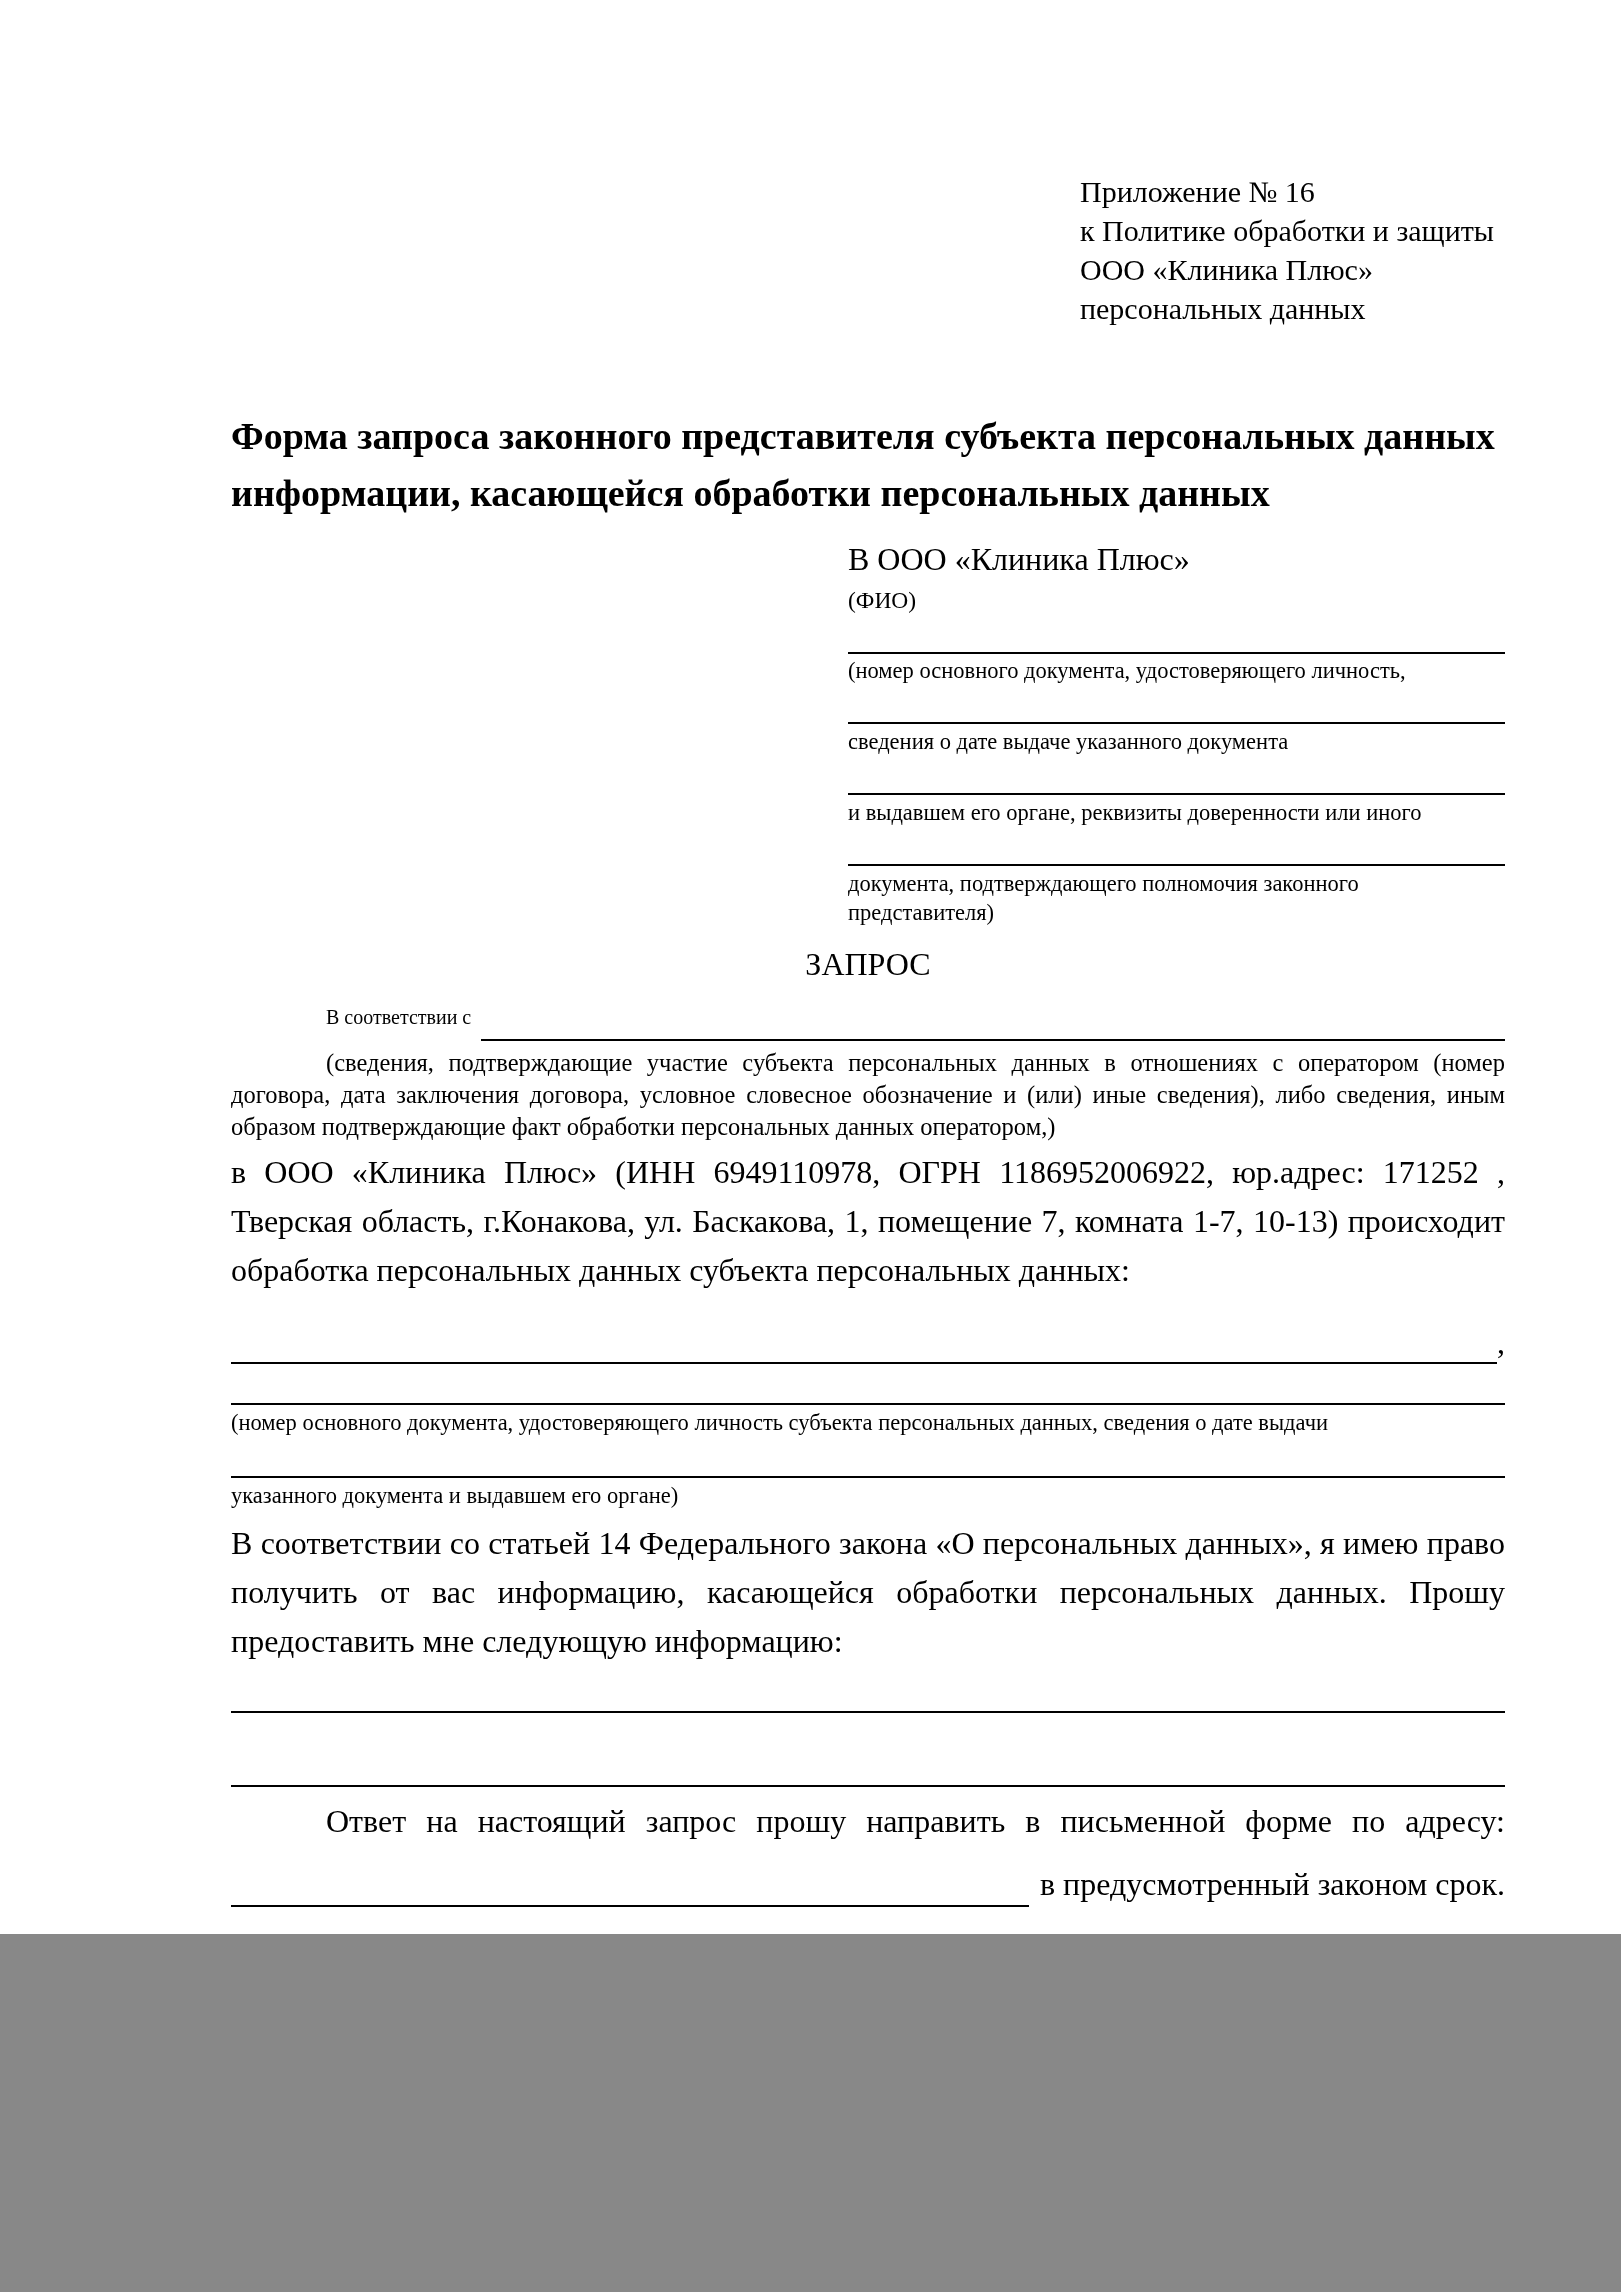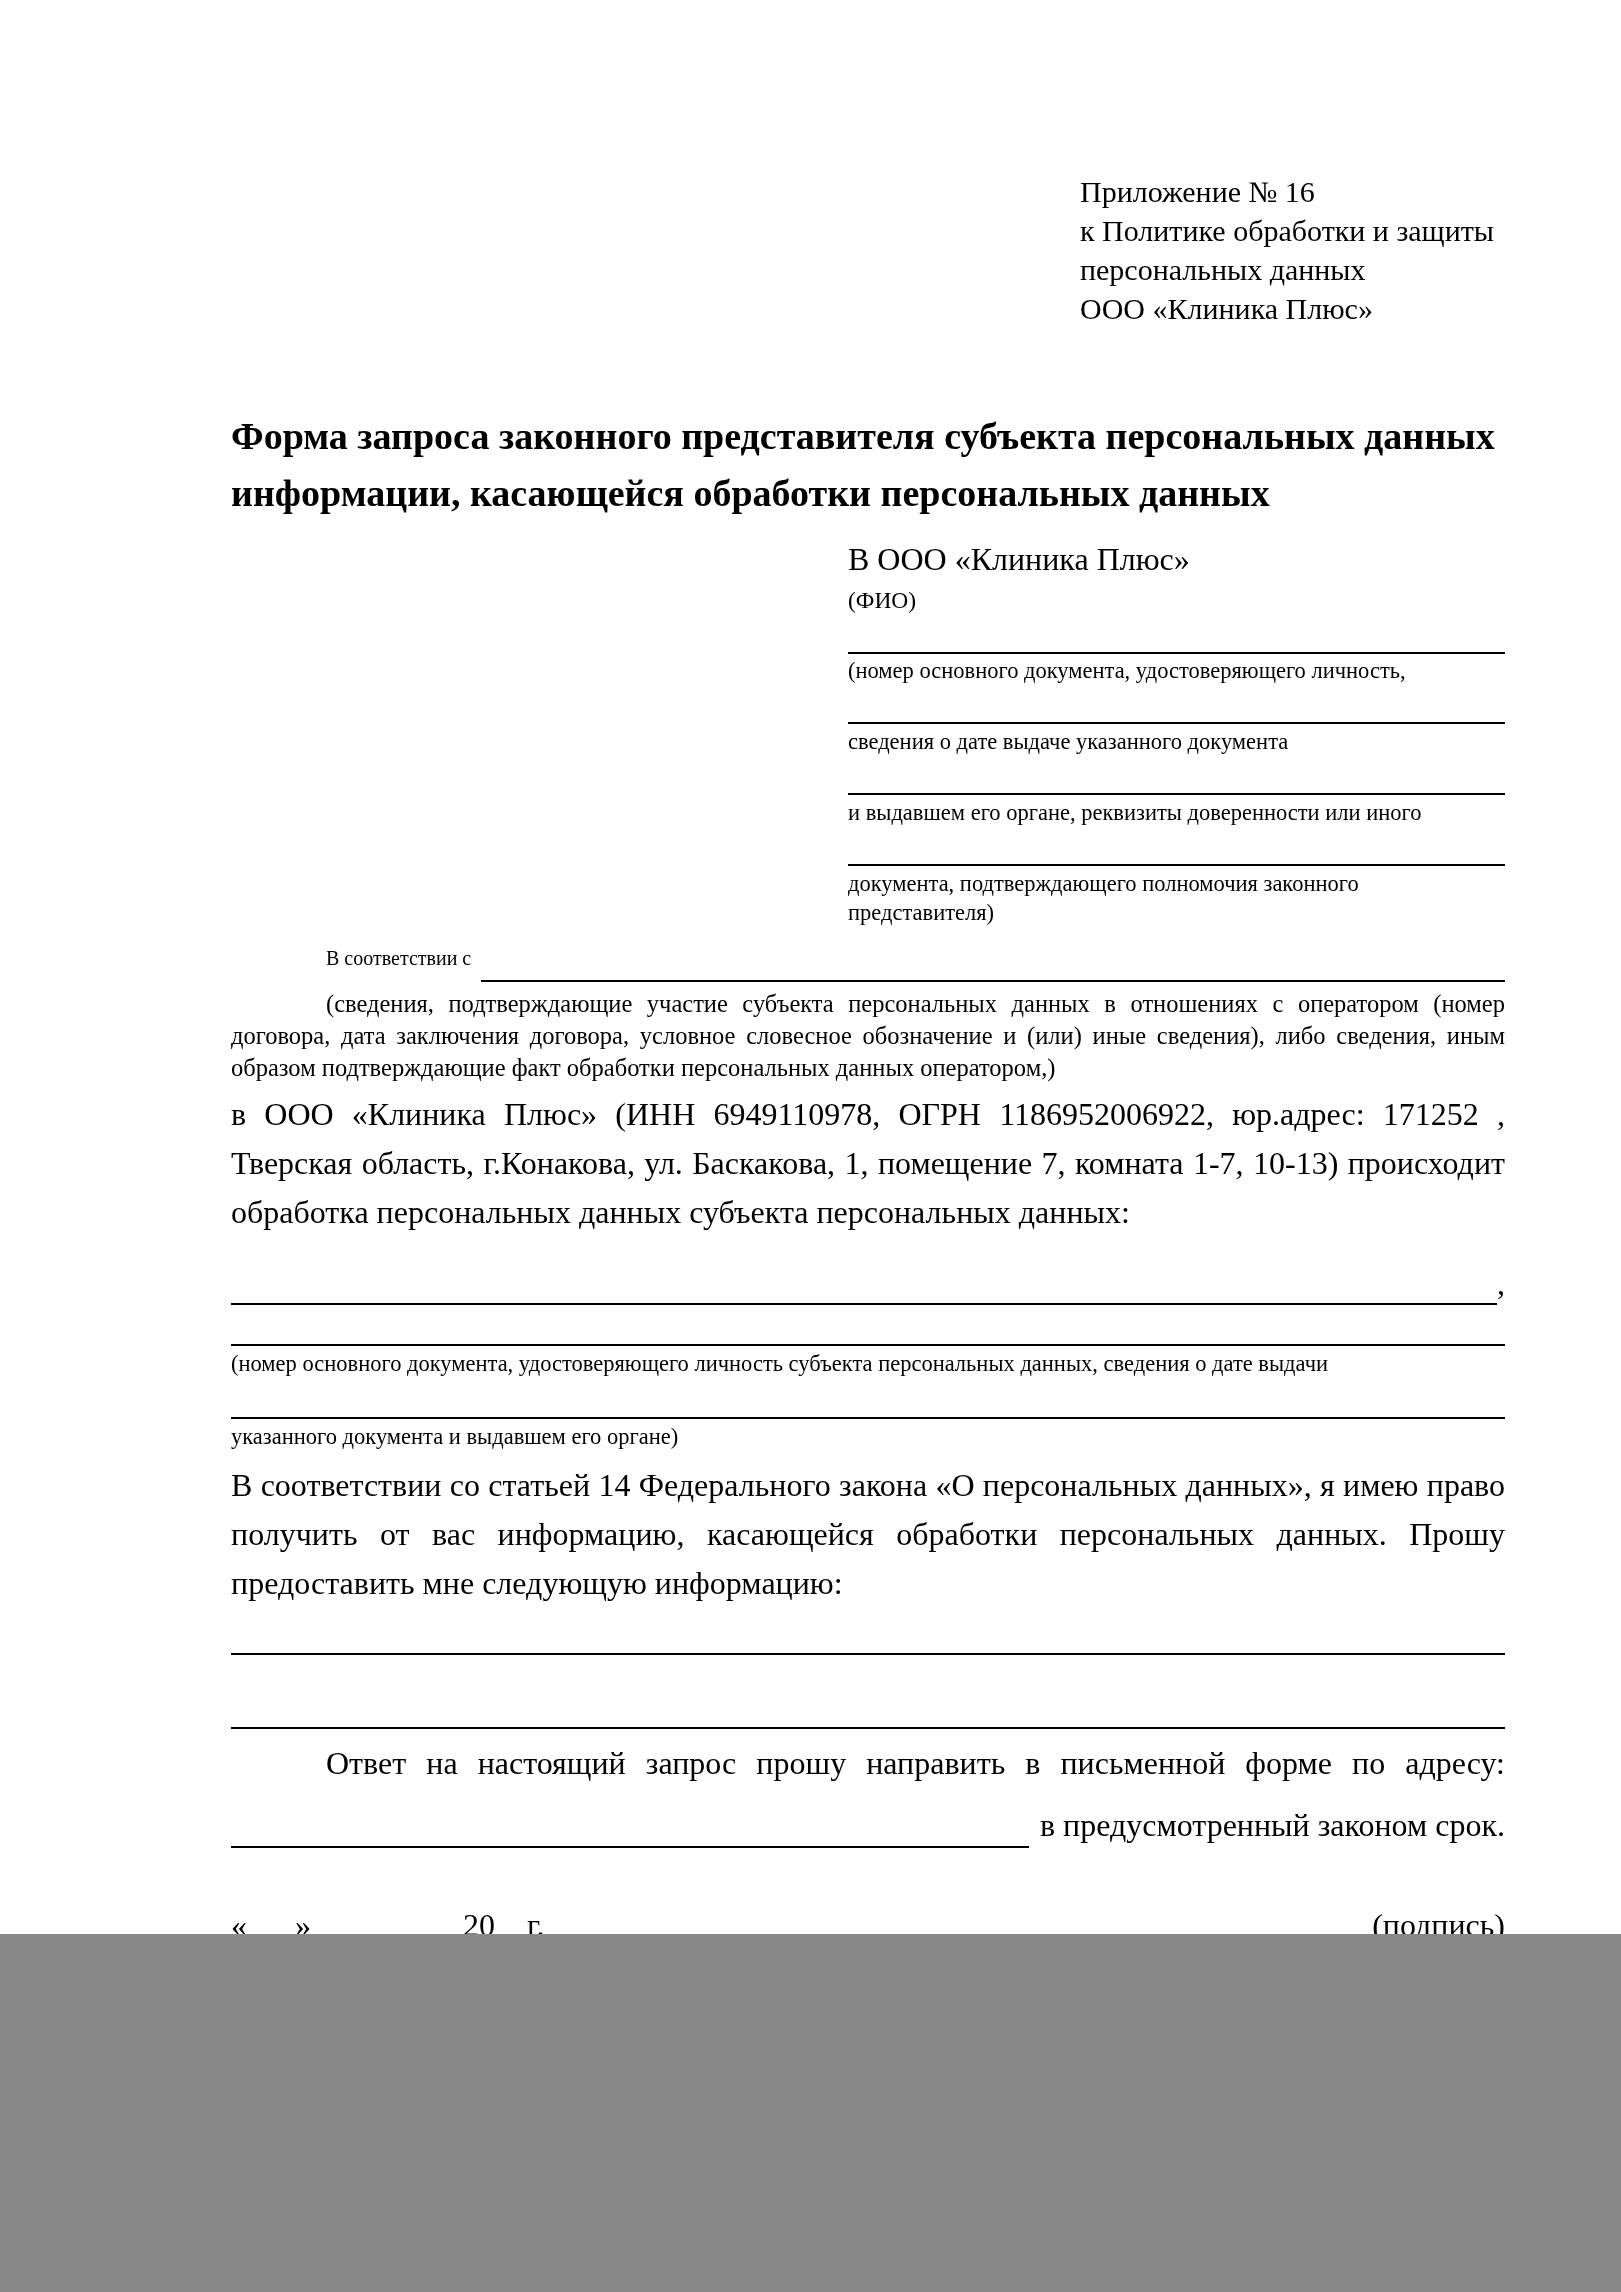--- a/index.html
+++ b/index.html
@@ -154,22 +154,22 @@
 </style>
 </head>
 <body>
 
 <div class="page">
   <div class="content">
 
     <div class="header-block">
       <div>Приложение № 16</div>
       <div>к Политике обработки и защиты</div>
+      <div>ООО «Клиника Плюс»</div>
       <div>персональных данных</div>
-      <div>ООО «Клиника Плюс»</div>
     </div>
 
     <div class="title">Форма запроса законного представителя субъекта персональных данных информации, касающейся обработки персональных данных</div>
 
     <div class="addressee">
       <div>В ООО «Клиника Плюс»</div>
       <div class="cap cap-fio">(ФИО)</div>
 
       <div class="uline"></div>
       <div class="cap">(номер основного документа, удостоверяющего личность,</div>
@@ -177,20 +177,21 @@
       <div class="uline"></div>
       <div class="cap">сведения о дате выдаче указанного документа</div>
 
       <div class="uline"></div>
       <div class="cap">и выдавшем его органе, реквизиты доверенности или иного</div>
 
       <div class="uline"></div>
       <div class="cap">документа, подтверждающего полномочия законного представителя)</div>
     </div>
 
+    <div class="request-heading">ЗАПРОС</div>
 
     <div class="line-row accordance-row">
       <span class="label">В соответствии с</span>
       <span class="fill"></span>
     </div>
     <div class="small-just">(сведения, подтверждающие участие субъекта персональных данных в отношениях с оператором (номер договора, дата заключения договора, условное словесное обозначение и (или) иные сведения), либо сведения, иным образом подтверждающие факт обработки персональных данных оператором,)</div>
 
     <p class="body-just">в ООО «Клиника Плюс» (ИНН 6949110978, ОГРН 1186952006922, юр.адрес: 171252 , Тверская область, г.Конакова, ул. Баскакова, 1, помещение 7, комната 1-7, 10-13) происходит обработка персональных данных субъекта персональных данных:</p>
 
     <div class="line-row subject-row">

